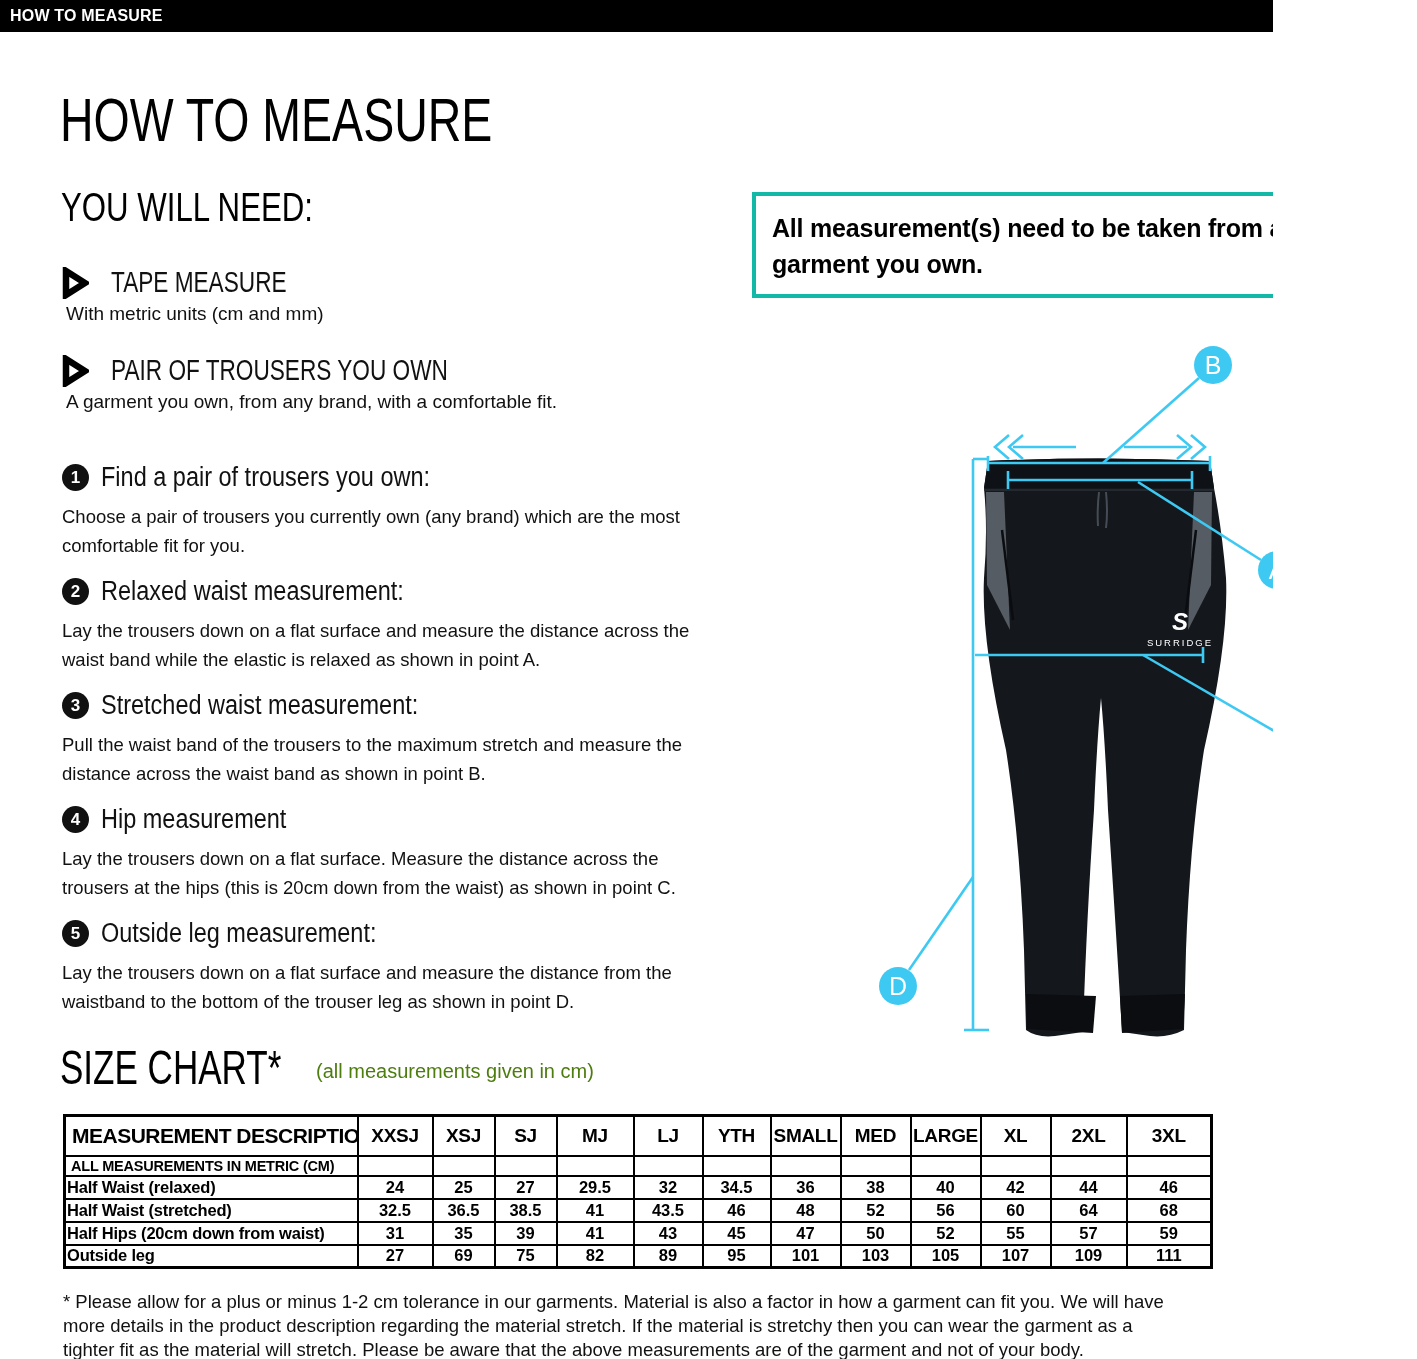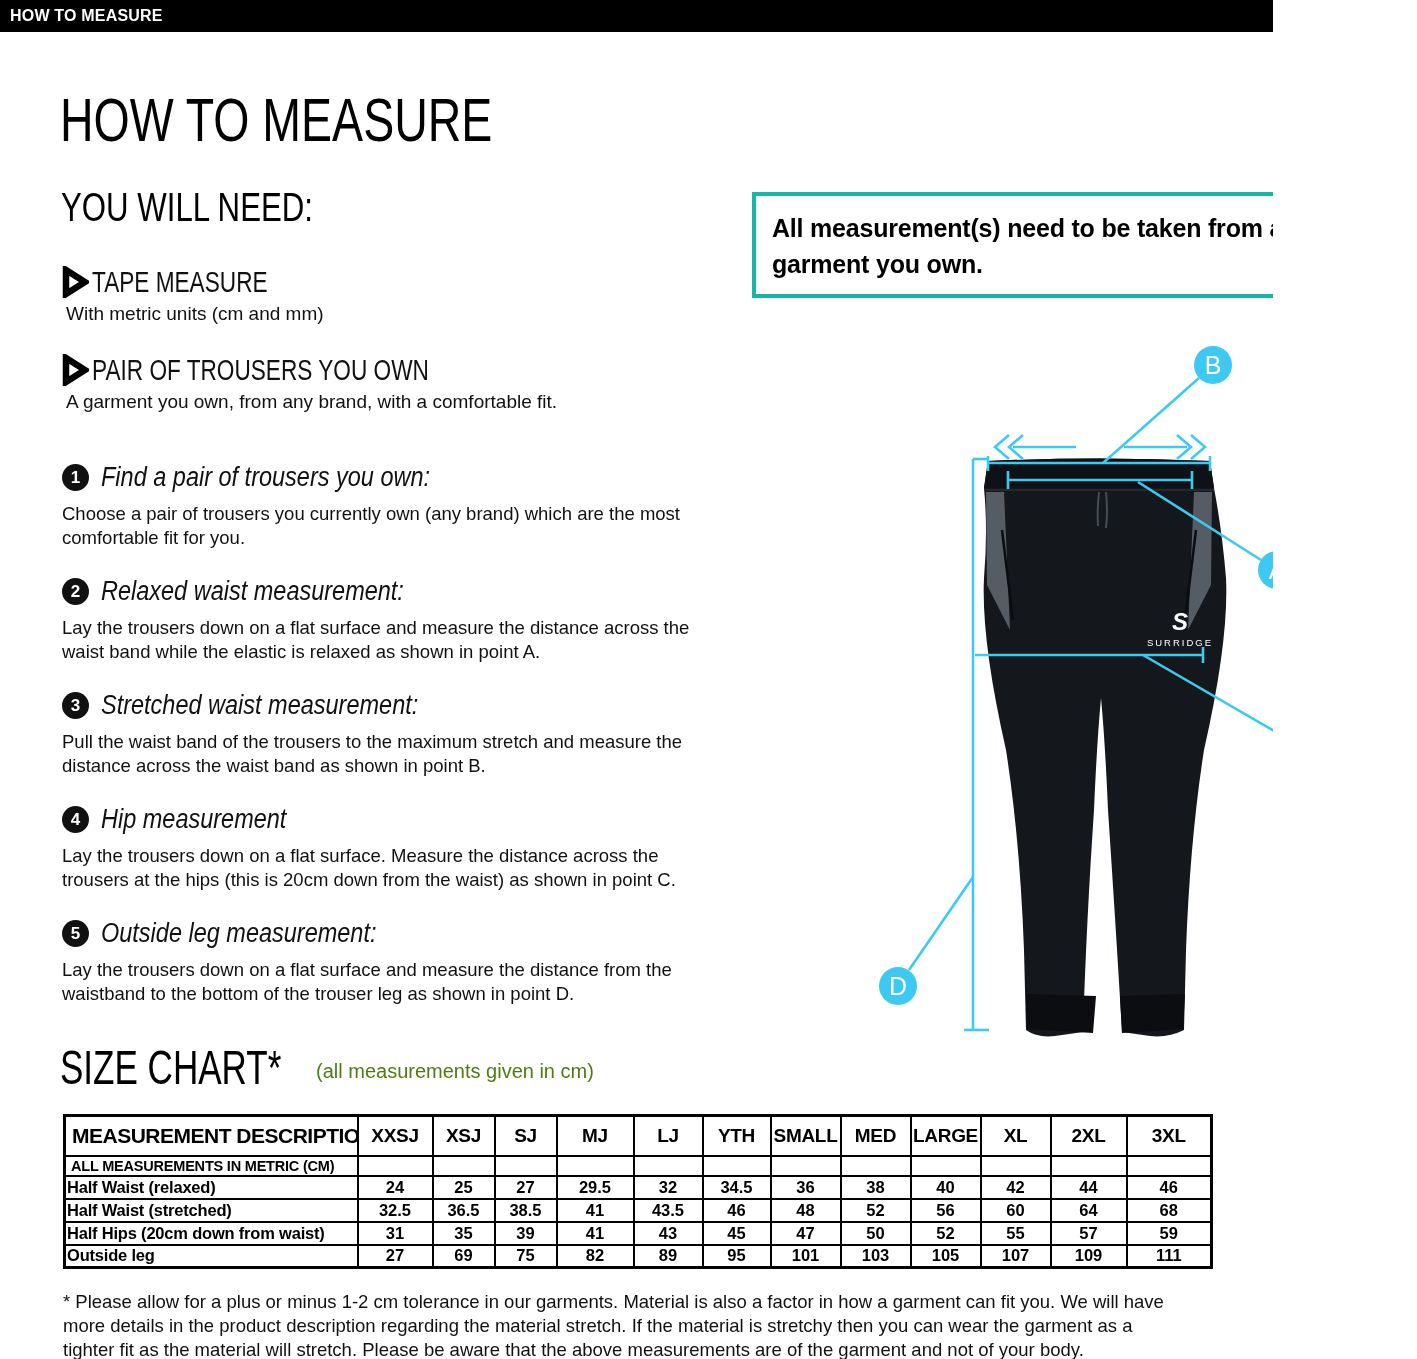--- a/index.html
+++ b/index.html
@@ -14,31 +14,31 @@
   .brand-name { font-size:6.5px; font-weight:bold; letter-spacing:1.2px; line-height:8px; }
 
   .cond { transform-origin:0 50%; display:inline-block; white-space:nowrap; }
 
   h1.page-title { position:absolute; left:60px; top:84px; font-size:62px; font-weight:400; color:#000; }
   h1 .cond { transform:scaleX(.75); }
   h2.ywn { position:absolute; left:61px; top:185px; font-size:40px; font-weight:400; color:#000; }
   h2.ywn .cond { transform:scaleX(.78); }
 
   .need-item { position:absolute; left:62px; width:680px; }
-  .need-head { display:flex; gap:3px; height:33px; }
+  .need-head { display:flex; align-items:center; gap:22px; height:33px; }
   .need-label { font-size:29px; font-weight:400; color:#111; }
   .need-label .cond { transform:scaleX(.78); }
   .need-desc { margin:4px 0 0 4px; font-size:19px; color:#111; }
 
   .step { position:absolute; left:62px; width:680px; }
   .step-head { display:flex; align-items:center; gap:12px; }
   .step-num { flex:0 0 auto; width:27px; height:27px; border-radius:50%; background:#111; color:#fff; font-size:17px; font-weight:bold; display:flex; align-items:center; justify-content:center; }
-  .step-title { font-size:27px; color:#111;font-style:italic; }
+  .step-title { font-size:27px; color:#111; }
   .step-title .cond { transform:scaleX(.87); }
-  .step-body { margin-top:9px; width:660px; font-size:18.5px; line-height:24px; color:#111; }
+  .step-body { margin-top:9px; width:660px; font-size:18.5px; line-height:29px; color:#111; }
 
   .note-box { position:absolute; left:752px; top:192px; width:604px; height:106px; border:4px solid #14b8a6; background:#fff; }
   .note-text { margin:14px 16px; width:560px; font-size:25px; line-height:36px; font-weight:bold; color:#000; letter-spacing:-.2px; }
 
   .diagram { position:absolute; left:850px; top:330px; width:530px; height:720px; }
 
   h2.size-chart { position:absolute; left:60px; top:1040px; font-size:48px; font-weight:400; color:#000;text-align:right; }
   h2.size-chart .cond { transform:scaleX(.73); }
   .size-chart-sub { position:absolute; left:316px; top:1060px; font-size:20px; color:#4d7c0f; }
 

